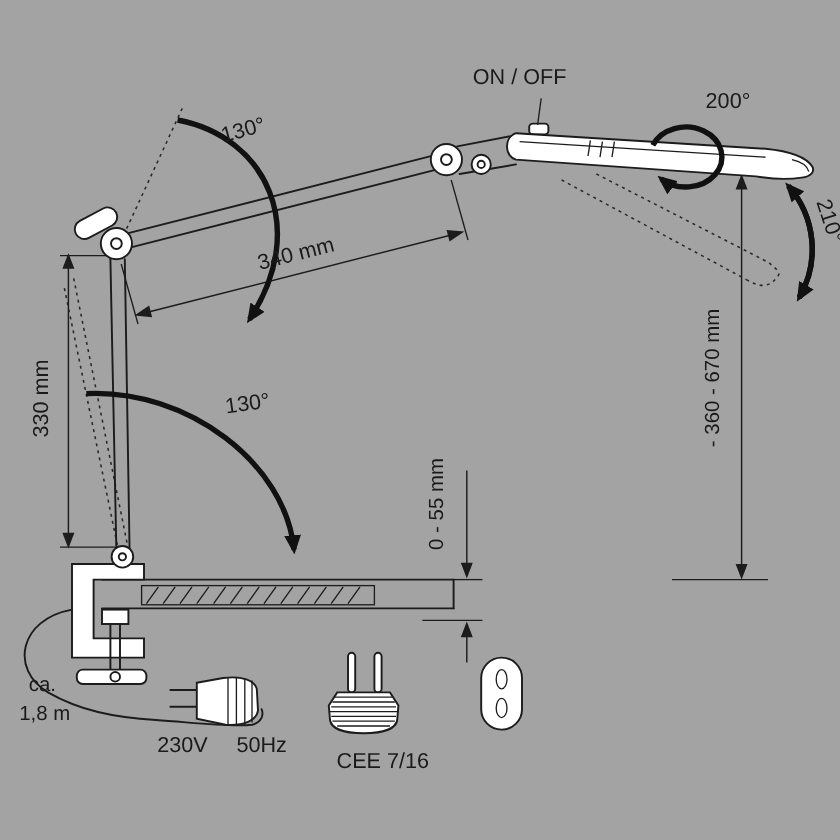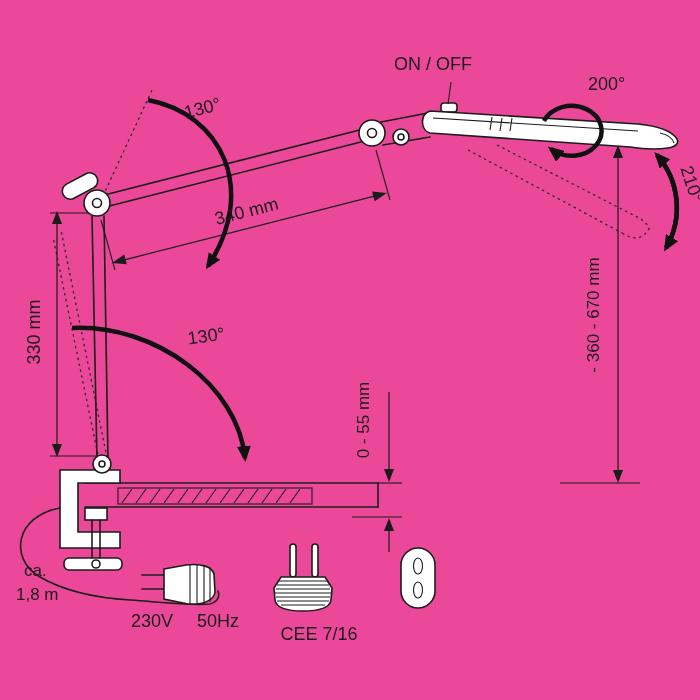--- a/index.html
+++ b/index.html
@@ -5,21 +5,21 @@
   html, body {
     margin: 0;
     padding: 0;
     background: #ffffff;
     font-family: "Liberation Sans", sans-serif;
   }
   .canvas {
     position: relative;
     width: 700px;
     height: 700px;
-    background: #ec4899;
+    background: #a3a3a3;
     overflow: hidden;
   }
   svg { position: absolute; inset: 0; }
   .ln   { stroke: #1c1c1c; stroke-width: 1.6; fill: none; stroke-linecap: round; }
   .thin { stroke: #1c1c1c; stroke-width: 1.1; fill: none; }
   .dim  { stroke: #1c1c1c; stroke-width: 1.2; fill: none; }
   .dash { stroke: #2a2a2a; stroke-width: 1.3; fill: none; stroke-dasharray: 2.5 3.5; }
   .fat  { stroke: #111111; stroke-width: 4.5; fill: none; stroke-linecap: butt; }
   .wfill{ fill: #ffffff; stroke: #1c1c1c; stroke-width: 1.6; }
   .tri  { fill: #1c1c1c; stroke: none; }

